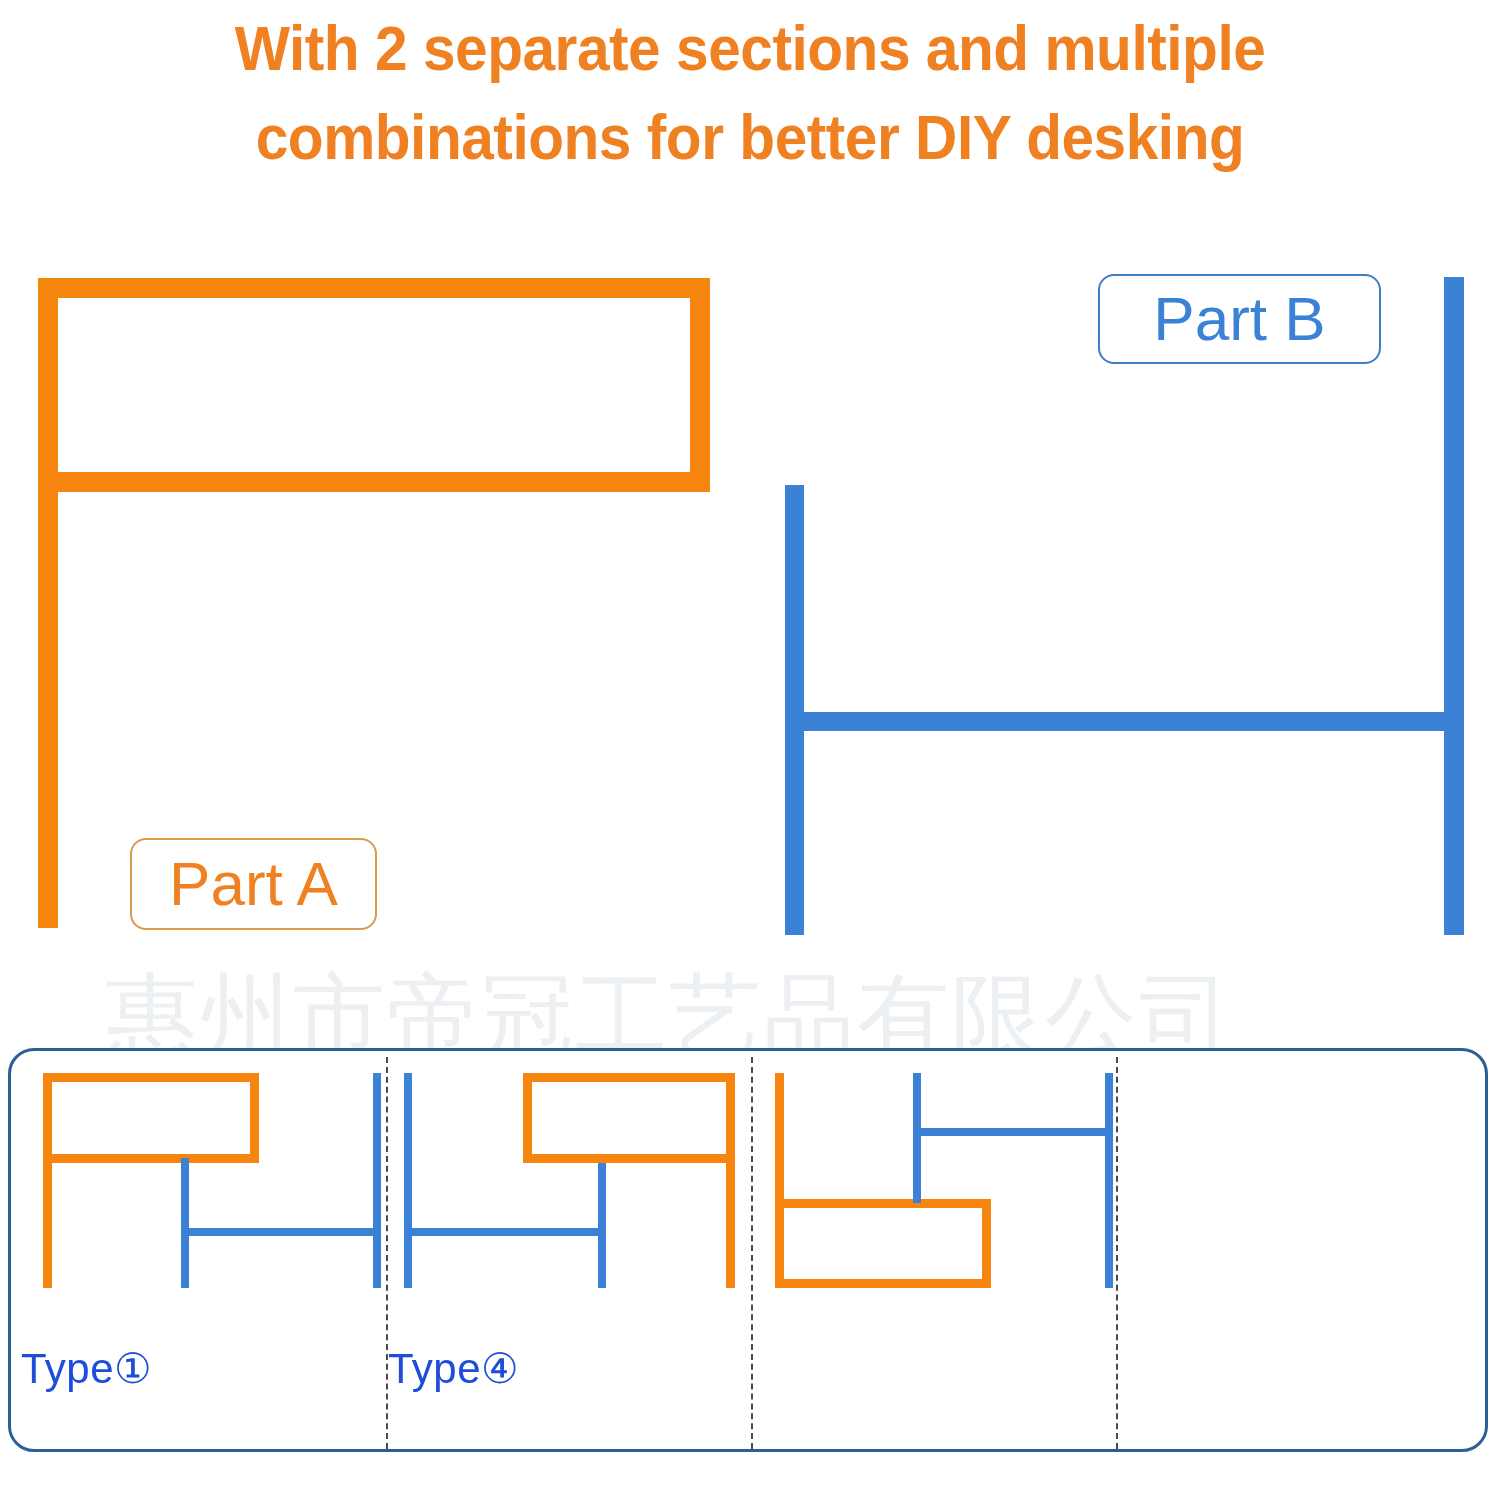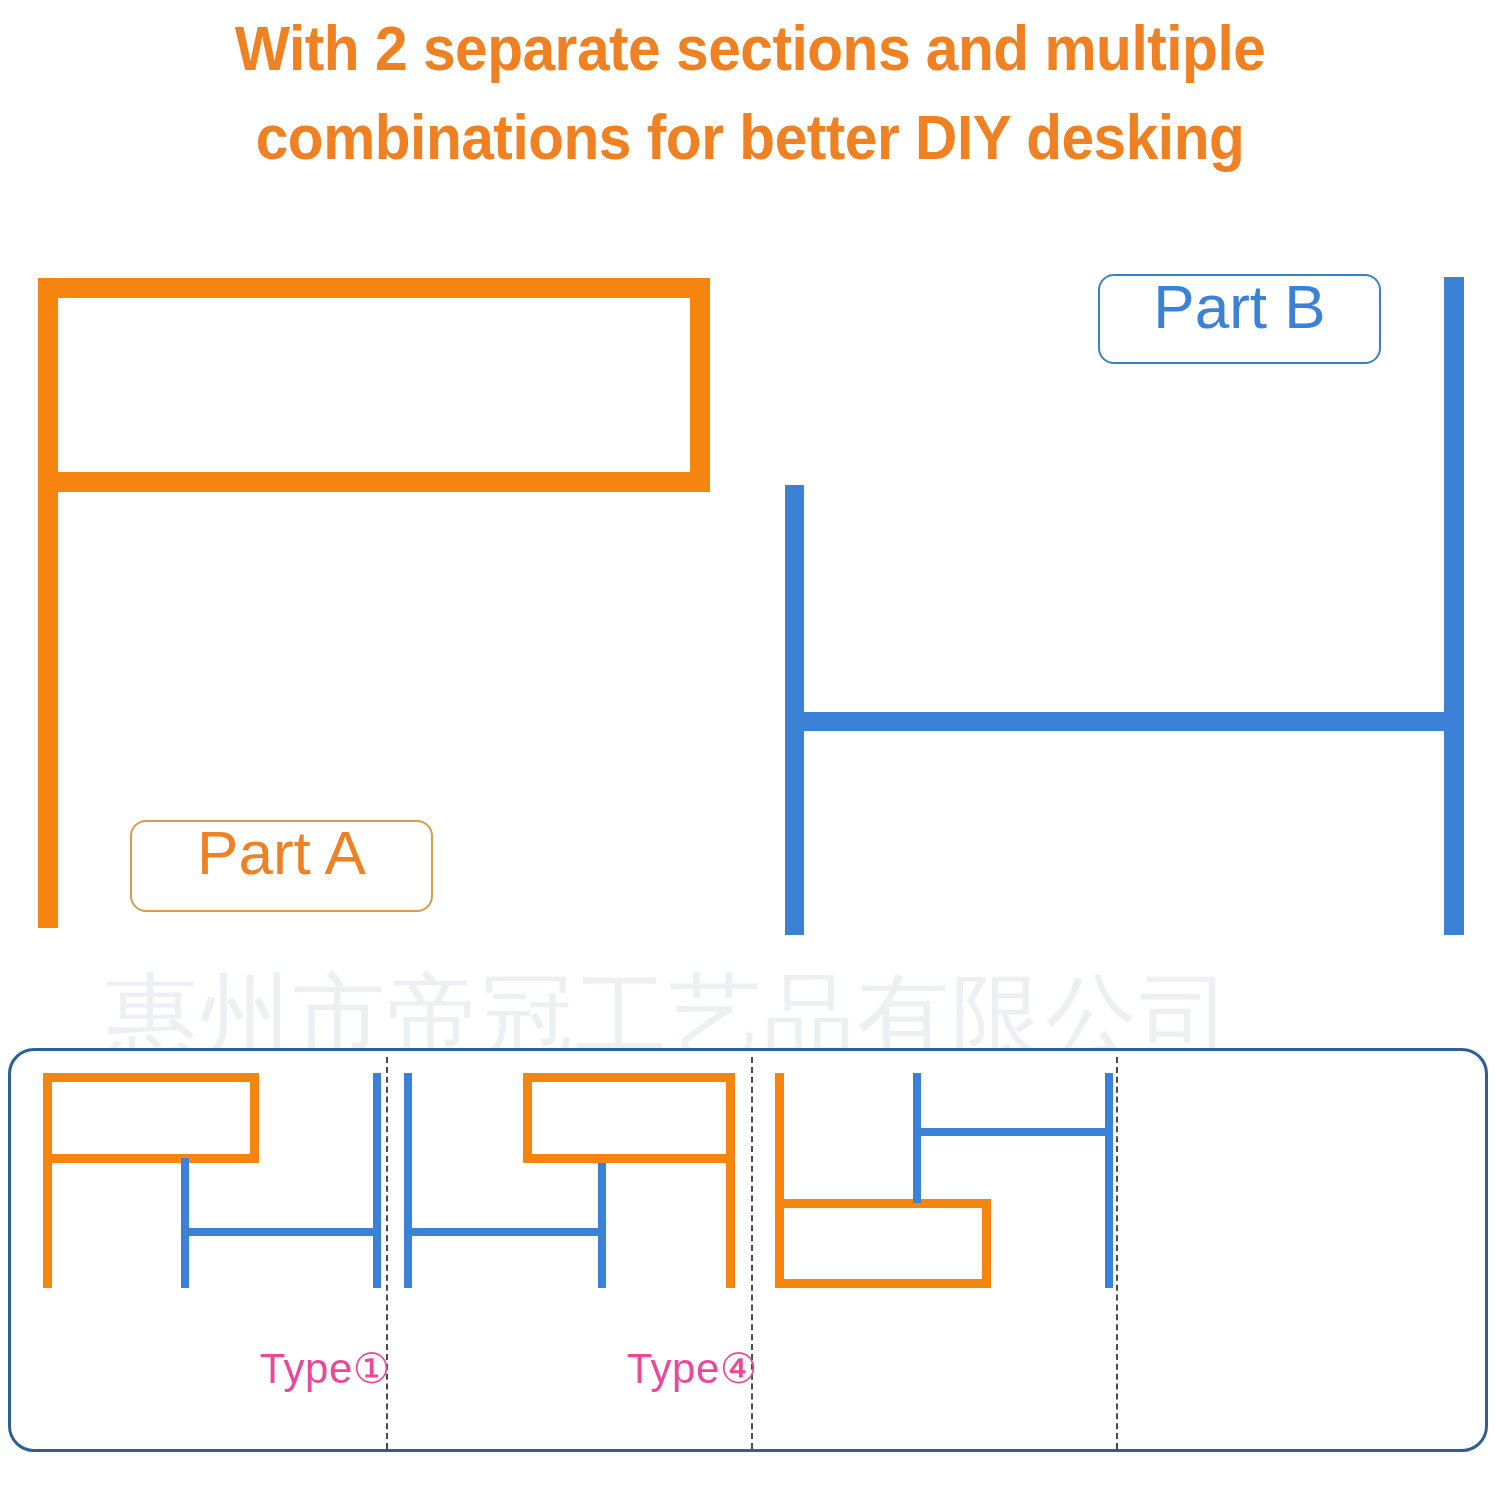--- a/index.html
+++ b/index.html
@@ -54,20 +54,21 @@
     white-space: nowrap;
     user-select: none;
   }
 
   
   .chip {
     position: absolute;
     border-radius: 16px;
     background: #ffffff;
     display: flex;
+    align-items: center;
     justify-content: center;
     font-size: 62px;
     line-height: 1;
     box-sizing: border-box;
   }
   .chip.orange { border: 2.5px solid #d79a4e; color: #ef8122; }
   .chip.blue   { border: 2.5px solid #3b7fc4; color: #3b82d6; }
 
   
   #combos {
@@ -95,22 +96,22 @@
   .cell-canvas {
     position: absolute;
     left: 0; top: 0;
     width: 370px; height: 300px;
   }
   .cell-label {
     position: absolute;
     left: 0;
     top: 293px;
     width: 370px;
-    text-align: right;
-    color: #ec4899;
+    text-align: left;
+    color: #1d4ed8;
     font-size: 42px;
     letter-spacing: 0.5px;
   }
   .sbar { position: absolute; }
   .sbar.orange { background: #f5850e; }
   .sbar.blue   { background: #3b82d6; }
 </style>
 </head>
 <body>
 
@@ -136,21 +137,21 @@
 
   <div>
 
     <div class="bar blue" style="left:785px; top:235px; width:19px; height:450px;"></div>
 
     <div class="bar blue" style="left:1444px; top:27px; width:20px; height:658px;"></div>
 
     <div class="bar blue" style="left:785px; top:462px; width:679px; height:19px;"></div>
   </div>
 
-  <div class="chip orange" style="left:130px; top:570px; width:303px; height:92px;">
+  <div class="chip orange" style="left:130px; top:588px; width:247px; height:92px;">
     <span>Part A</span>
   </div>
   <div class="chip blue" style="left:1098px; top:24px; width:283px; height:90px;">
     <span>Part B</span>
   </div>
 </div>
 
 <div id="combos">
 
   <div class="divider" style="left:375px;"></div>

